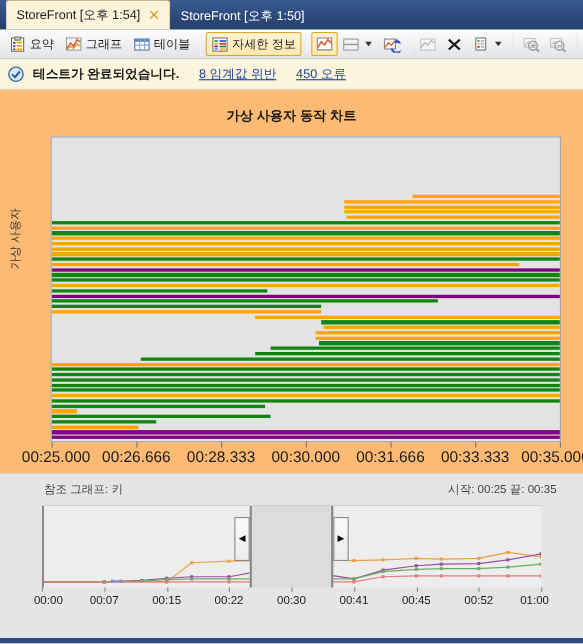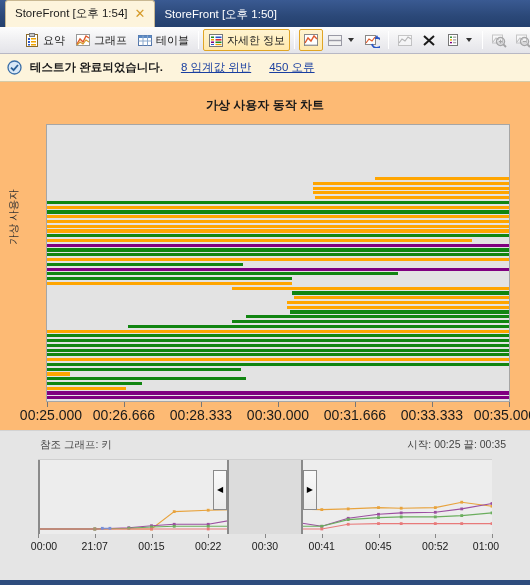--- a/index.html
+++ b/index.html
@@ -53,21 +53,21 @@
     line-height: 1;
   }
 
   
   .toolbar {
     position: absolute; left: 0; top: 27px;
     width: 530px; height: 27px;
     background: linear-gradient(to bottom, #fdfdfd 0%, #f1f1f3 45%, #e4e4e9 100%);
     border-bottom: 1px solid #b8b8c4;
     display: flex; align-items: center;
-    padding-left: 19px;
+    padding-left: 3px;
     overflow: hidden;
   }
   .tbtn {
     height: 22px;
     display: flex; align-items: center;
     gap: 3px;
     padding: 0 4px;
     font-size: 11px;
     color: #1a1a1a;
     border: 1px solid transparent;
@@ -586,21 +586,21 @@
         <i style="left: 113.5px;"></i>
         <i style="left: 170.25px;"></i>
         <i style="left: 227px;"></i>
         <i style="left: 283.75px;"></i>
         <i style="left: 340.5px;"></i>
         <i style="left: 397.25px;"></i>
         <i style="left: 454px;"></i>
       </div>
     <div class="nav-xlabels" id="nav-xlabels">
         <span style="left: 44px;">00:00</span>
-        <span style="left: 94.75px;">21:07</span>
+        <span style="left: 94.75px;">00:07</span>
         <span style="left: 151.5px;">00:15</span>
         <span style="left: 208.25px;">00:22</span>
         <span style="left: 265px;">00:30</span>
         <span style="left: 321.75px;">00:41</span>
         <span style="left: 378.5px;">00:45</span>
         <span style="left: 435.25px;">00:52</span>
         <span style="left: 486px;">01:00</span>
       </div>
   </div>
 

